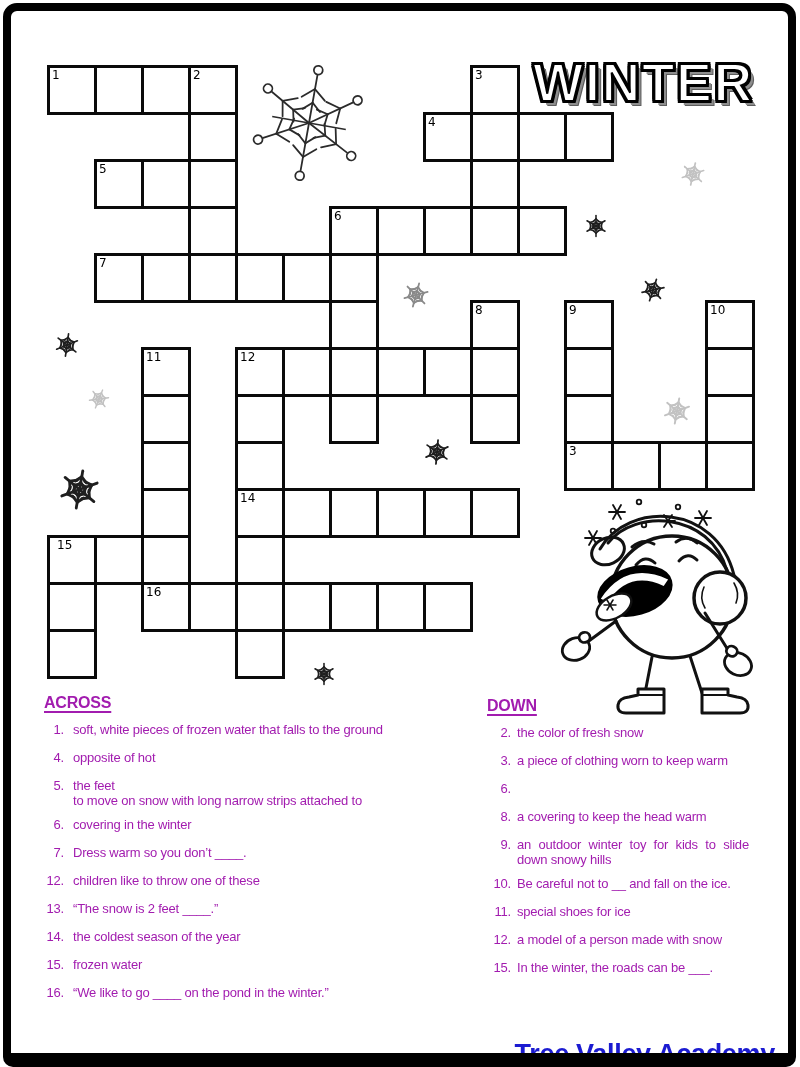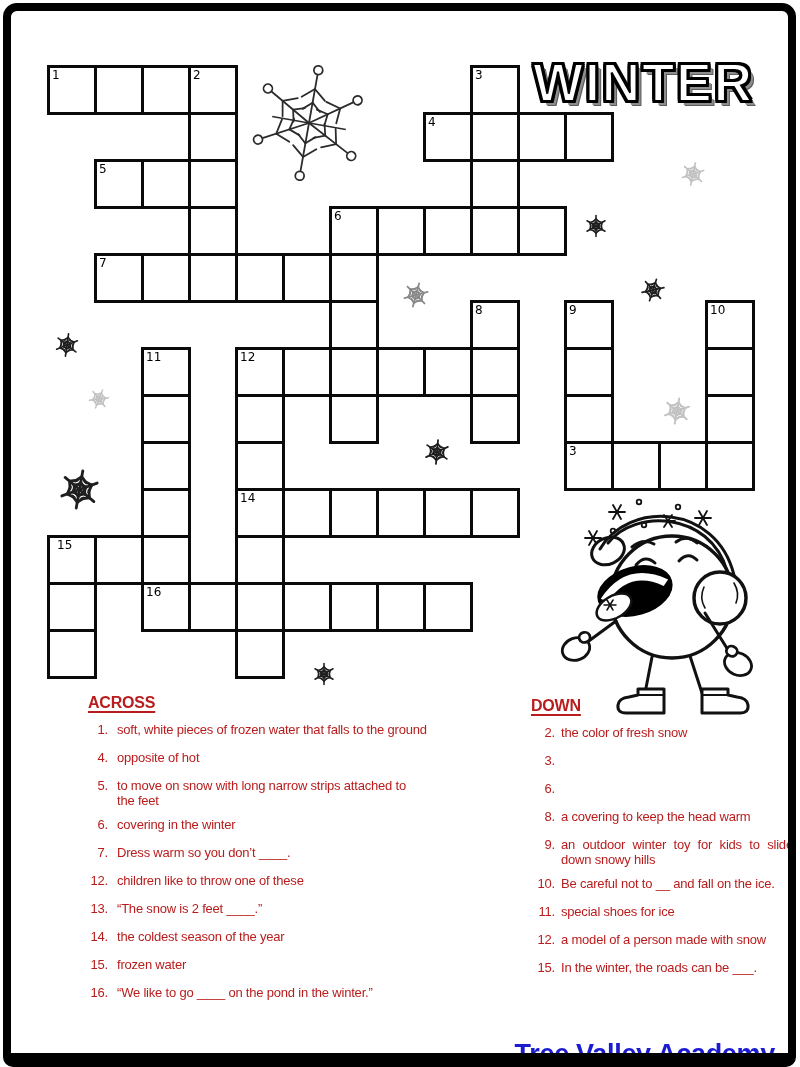--- a/index.html
+++ b/index.html
@@ -20,21 +20,21 @@
   #grid{position:absolute;left:0;top:0;z-index:3;}
   .cell{position:absolute;width:50px;height:50px;border:3px solid #0a0a0a;background:#fff;
     box-sizing:border-box;}
   .cellnum{position:absolute;z-index:4;font:12px "DejaVu Sans",sans-serif;color:#000;line-height:12px;}
   
   .flake{position:absolute;z-index:2;}
   .bigflake{position:absolute;left:250px;top:58px;width:118px;height:130px;z-index:2;}
   .snowman{position:absolute;left:540px;top:495px;width:260px;height:232px;z-index:2;}
   .defs{position:absolute;width:0;height:0;overflow:hidden;}
   
-  .clues{position:absolute;z-index:5;color:#b91c1c;margin-left:44px;}
+  .clues{position:absolute;z-index:5;color:#a21caf;}
   .clues h2{margin:0;font-size:16px;font-weight:bold;letter-spacing:-.2px;
     text-decoration:underline;text-decoration-thickness:2px;text-underline-offset:3px;}
   .clues-across{left:44px;top:694px;width:420px;}
   .clues-down{left:487px;top:697px;width:300px;}
   .cluelist{margin-top:10px;}
   .clue{display:flex;font-size:13px;letter-spacing:-.2px;line-height:15px;margin-bottom:13px;}
   .clue.tight{margin-bottom:9px;}
   .clue .num{flex:0 0 auto;text-align:right;}
   .clues-across .num{width:20px;margin-right:9px;}
   .clues-down .num{width:24px;margin-right:6px;}
@@ -301,22 +301,22 @@
         </div>
         <div class="clue">
           <span class="num">4.</span>
           <div class="lines">
             <div>opposite of hot</div>
           </div>
         </div>
         <div class="clue tight">
           <span class="num">5.</span>
           <div class="lines">
+            <div>the feet</div>
             <div>to move on snow with long narrow strips attached to</div>
-            <div>the feet</div>
           </div>
         </div>
         <div class="clue">
           <span class="num">6.</span>
           <div class="lines">
             <div>covering in the winter</div>
           </div>
         </div>
         <div class="clue">
           <span class="num">7.</span>
@@ -361,20 +361,23 @@
     <h2>DOWN</h2>
     <div id="down-list" class="cluelist">
         <div class="clue">
           <span class="num">2.</span>
           <div class="lines">
             <div>the color of fresh snow</div>
           </div>
         </div>
         <div class="clue">
           <span class="num">3.</span>
+          <div class="lines">
+            <div>a piece of clothing worn to keep warm</div>
+          </div>
         </div>
         <div class="clue">
           <span class="num">6.</span>
         </div>
         <div class="clue">
           <span class="num">8.</span>
           <div class="lines">
             <div>a covering to keep the head warm</div>
           </div>
         </div>

